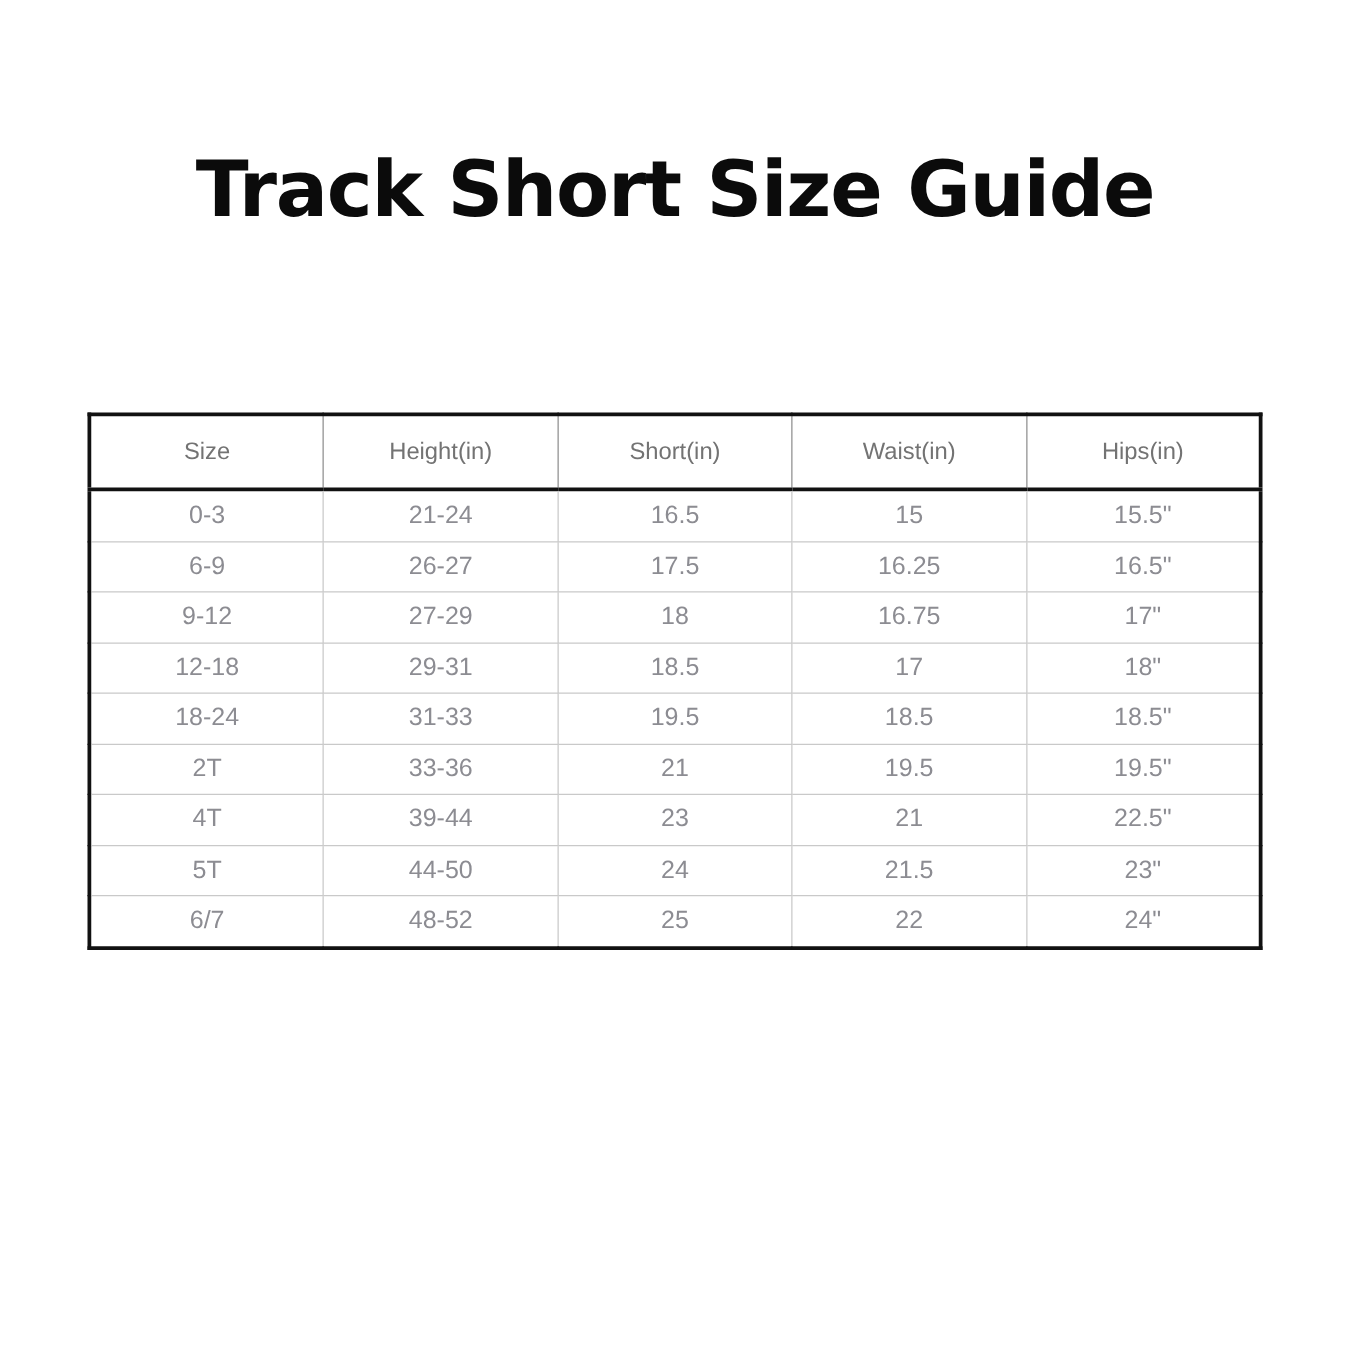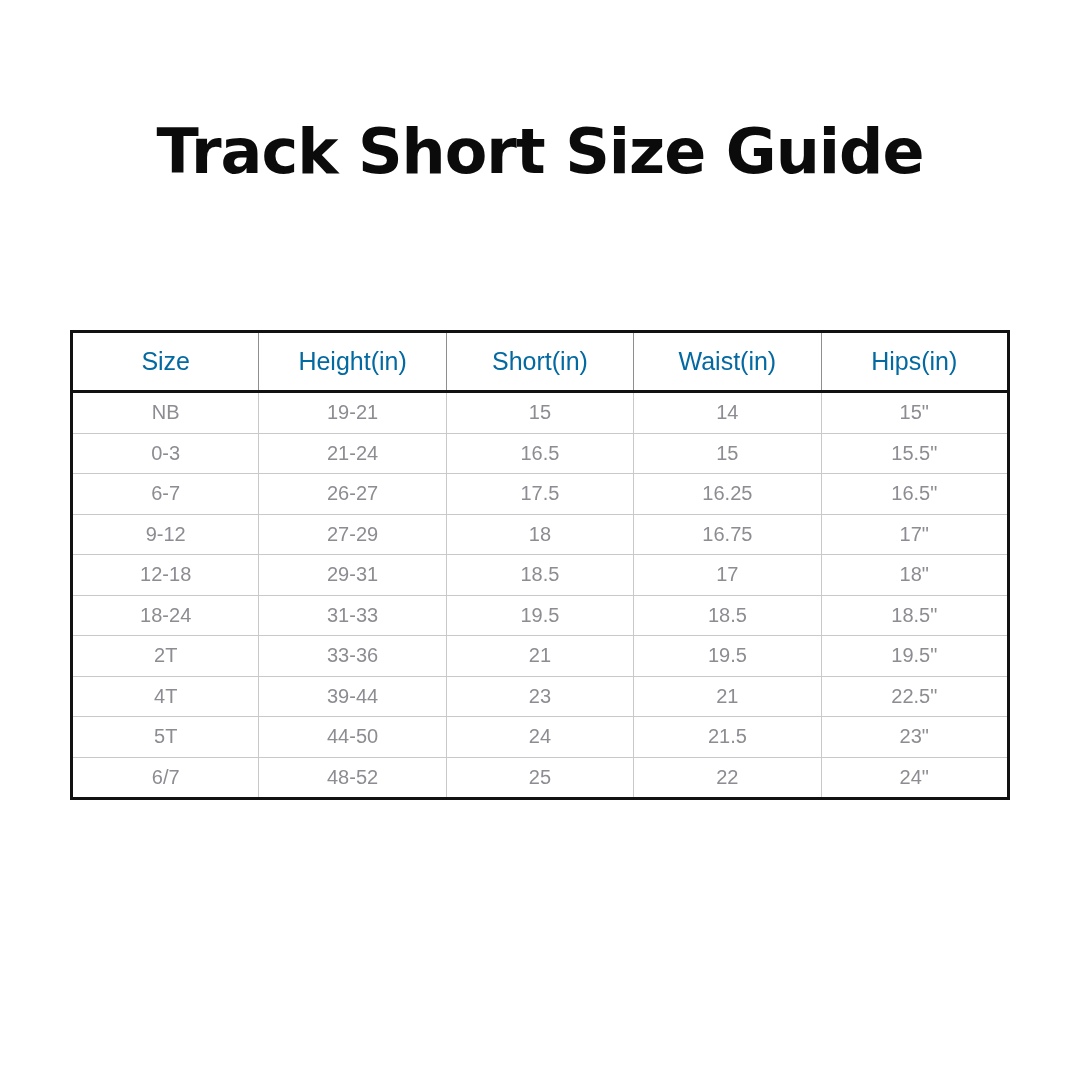--- a/index.html
+++ b/index.html
@@ -51,22 +51,22 @@
     text-align: center;
     font-family: "Liberation Sans", sans-serif;
     font-weight: normal;
     padding: 0;
     height: 39.5px;
     line-height: 39.5px;
     overflow: hidden;
     white-space: nowrap;
   }
   table.size-table thead th {
-    font-size: 25px;
-    color: #0369a1;
+    font-size: 19px;
+    color: #737373;
     height: 57px;
     line-height: 57px;
     border-bottom: 3px solid #111111;
     border-left: 1px solid #8f8f8f;
     border-right: 1px solid #8f8f8f;
     border-top: none;
   }
   table.size-table thead th:first-child {
     border-left: none;
   }
@@ -100,35 +100,28 @@
         <tr>
           <th>Size</th>
           <th>Height(in)</th>
           <th>Short(in)</th>
           <th>Waist(in)</th>
           <th>Hips(in)</th>
         </tr>
       </thead>
       <tbody>
         <tr>
-          <td>NB</td>
-          <td>19-21</td>
-          <td>15</td>
-          <td>14</td>
-          <td>15"</td>
-        </tr>
-        <tr>
           <td>0-3</td>
           <td>21-24</td>
           <td>16.5</td>
           <td>15</td>
           <td>15.5"</td>
         </tr>
         <tr>
-          <td>6-7</td>
+          <td>6-9</td>
           <td>26-27</td>
           <td>17.5</td>
           <td>16.25</td>
           <td>16.5"</td>
         </tr>
         <tr>
           <td>9-12</td>
           <td>27-29</td>
           <td>18</td>
           <td>16.75</td>

